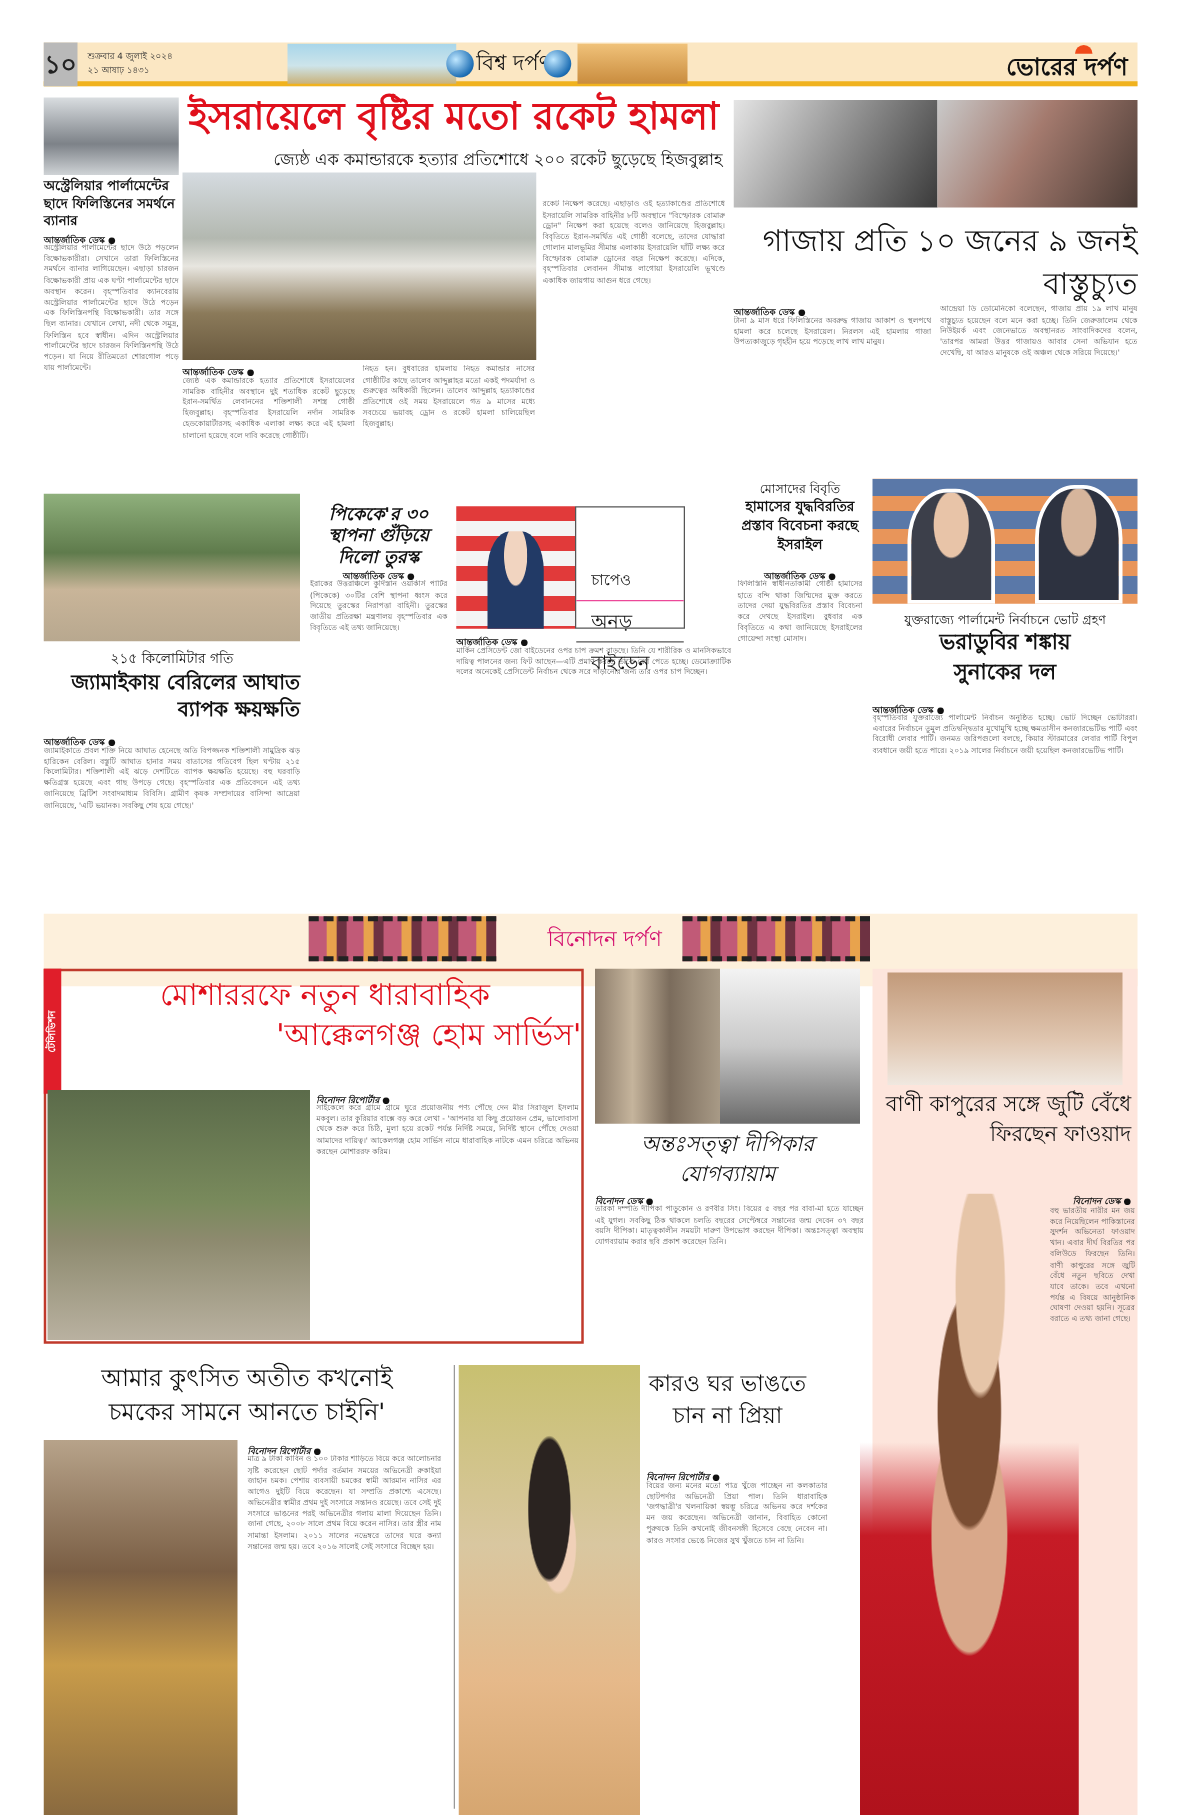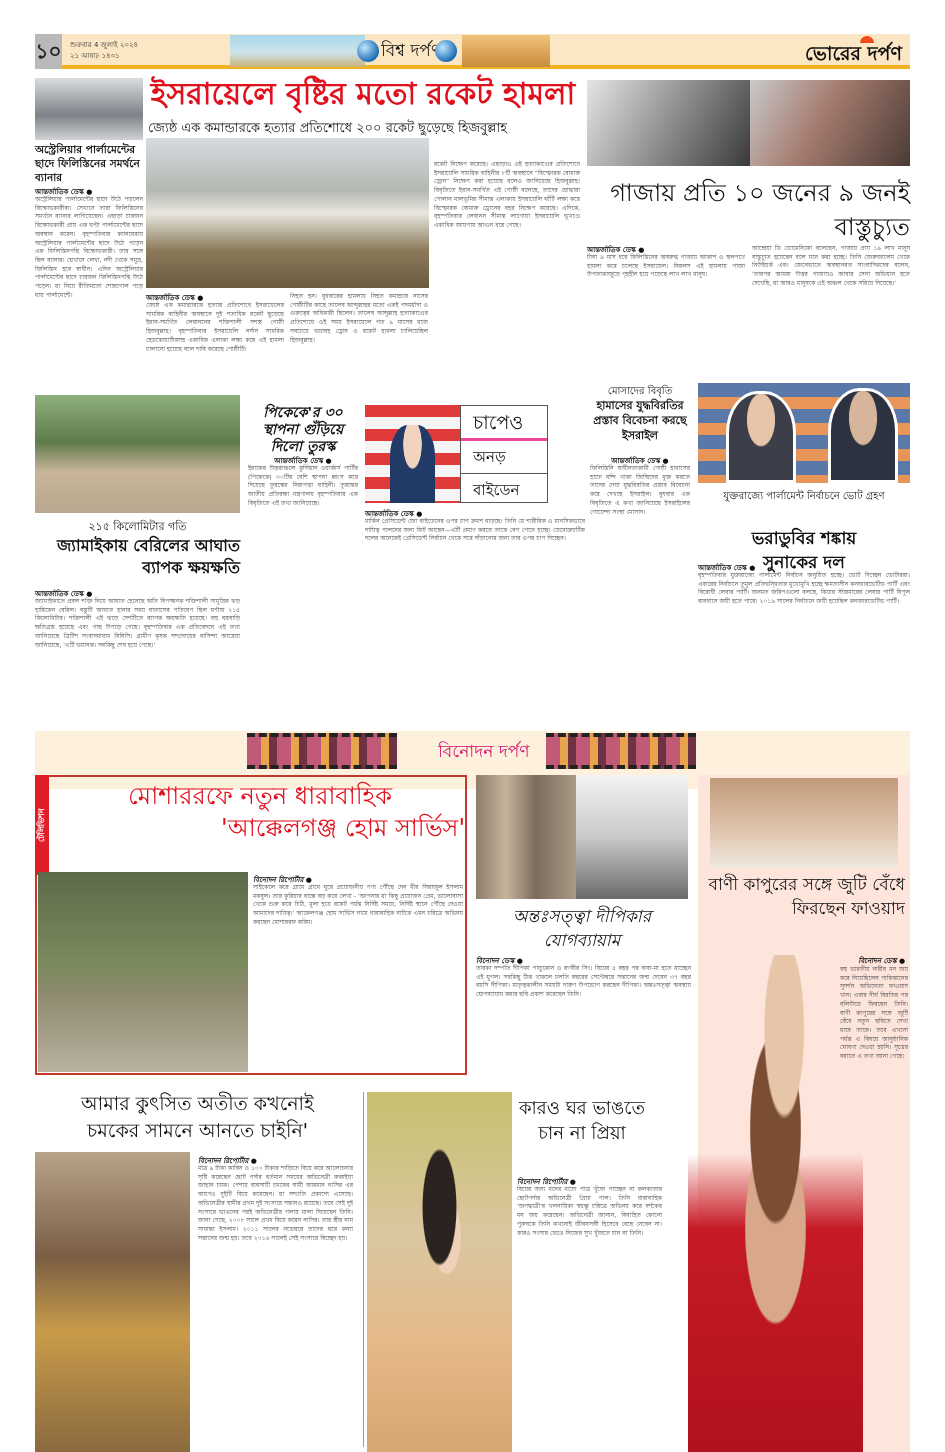--- a/index.html
+++ b/index.html
@@ -44,21 +44,21 @@
   <div class="abs logo-sun"></div>
   <div class="abs logo">ভোরের দর্পণ</div>
 </div>
 
 <div class="abs img" style="left:35px;top:78px;width:108px;height:62px;background:linear-gradient(180deg,#d9dde0,#7d8288 60%,#cfd3d6);"></div>
 <div class="abs hl" style="left:35px;top:142px;width:110px;font-size:10.5px;line-height:14px;font-weight:bold;">অস্ট্রেলিয়ার পার্লামেন্টের ছাদে ফিলিস্তিনের সমর্থনে ব্যানার</div>
 <div class="abs desk" style="left:35px;top:186px;">আন্তর্জাতিক ডেস্ক ●</div>
 <div class="abs body-text" style="left:35px;top:195px;width:108px;height:190px;">অস্ট্রেলিয়ার পার্লামেন্টের ছাদে উঠে পড়লেন বিক্ষোভকারীরা। সেখানে তারা ফিলিস্তিনের সমর্থনে ব্যানার লাগিয়েছেন। এছাড়া চারজন বিক্ষোভকারী প্রায় এক ঘণ্টা পার্লামেন্টের ছাদে অবস্থান করেন। বৃহস্পতিবার ক্যানবেরায় অস্ট্রেলিয়ার পার্লামেন্টের ছাদে উঠে পড়েন এক ফিলিস্তিনপন্থি বিক্ষোভকারী। তার সঙ্গে ছিল ব্যানার। যেখানে লেখা, নদী থেকে সমুদ্র, ফিলিস্তিন হবে স্বাধীন। এদিন অস্ট্রেলিয়ার পার্লামেন্টের ছাদে চারজন ফিলিস্তিনপন্থি উঠে পড়েন। যা নিয়ে রীতিমতো শোরগোল পড়ে যায় পার্লামেন্টে।</div>
 
 <div class="abs headline-red" style="left:148px;top:76px;width:430px;font-size:30px;line-height:36px;text-align:center;">ইসরায়েলে বৃষ্টির মতো রকেট হামলা</div>
-<div class="abs hl" style="left:148px;top:118px;width:430px;font-size:13px;text-align:left;">জ্যেষ্ঠ এক কমান্ডারকে হত্যার প্রতিশোধে ২০০ রকেট ছুড়েছে হিজবুল্লাহ</div>
+<div class="abs hl" style="left:148px;top:118px;width:430px;font-size:13px;text-align:right;">জ্যেষ্ঠ এক কমান্ডারকে হত্যার প্রতিশোধে ২০০ রকেট ছুড়েছে হিজবুল্লাহ</div>
 <div class="abs img" style="left:146px;top:138px;width:283px;height:150px;background:linear-gradient(180deg,#d5dbe0 0%,#b3b8b0 35%,#e8e6e0 50%,#8b7a5a 75%,#6a5a3f 100%);"></div>
 <div class="abs desk" style="left:146px;top:292px;">আন্তর্জাতিক ডেস্ক ●</div>
 <div class="abs body-text" style="left:146px;top:301px;width:138px;height:88px;">জ্যেষ্ঠ এক কমান্ডারকে হত্যার প্রতিশোধে ইসরায়েলের সামরিক বাহিনীর অবস্থানে দুই শতাধিক রকেট ছুড়েছে ইরান-সমর্থিত লেবাননের শক্তিশালী সশস্ত্র গোষ্ঠী হিজবুল্লাহ। বৃহস্পতিবার ইসরায়েলি নর্দান সামরিক হেডকোয়ার্টারসহ একাধিক এলাকা লক্ষ্য করে এই হামলা চালানো হয়েছে বলে দাবি করেছে গোষ্ঠীটি।</div>
 <div class="abs body-text" style="left:290px;top:292px;width:138px;height:97px;">নিহত হন। বুধবারের হামলায় নিহত কমান্ডার নাসের গোষ্ঠীটির কাছে তালেব আব্দুল্লাহর মতো একই পদমর্যাদা ও গুরুত্বের অধিকারী ছিলেন। তালেব আব্দুল্লাহ হত্যাকাণ্ডের প্রতিশোধে ওই সময় ইসরায়েলে গত ৯ মাসের মধ্যে সবচেয়ে ভয়াবহ ড্রোন ও রকেট হামলা চালিয়েছিল হিজবুল্লাহ।</div>
 <div class="abs body-text" style="left:434px;top:160px;width:146px;height:230px;">রকেট নিক্ষেপ করেছে। এছাড়াও ওই হত্যাকাণ্ডের প্রতিশোধে ইসরায়েলি সামরিক বাহিনীর ৮টি অবস্থানে "বিস্ফোরক বোমারু ড্রোন" নিক্ষেপ করা হয়েছে বলেও জানিয়েছে হিজবুল্লাহ। বিবৃতিতে ইরান-সমর্থিত এই গোষ্ঠী বলেছে, তাদের যোদ্ধারা গোলান মালভূমির সীমান্ত এলাকায় ইসরায়েলি ঘাঁটি লক্ষ্য করে বিস্ফোরক বোমারু ড্রোনের বহর নিক্ষেপ করেছে। এদিকে, বৃহস্পতিবার লেবানন সীমান্ত লাগোয়া ইসরায়েলি ভূখণ্ডে একাধিক জায়গায় আগুন ধরে গেছে।</div>
 
 <div class="abs img" style="left:587px;top:80px;width:163px;height:86px;background:linear-gradient(120deg,#e5e5e5,#8f8f8f 50%,#3a3a3a);"></div>
 <div class="abs img" style="left:750px;top:80px;width:160px;height:86px;background:linear-gradient(120deg,#c9c9c9,#a47a6e 45%,#4a3b35);"></div>
 <div class="abs hl" style="left:590px;top:176px;width:320px;font-size:24px;line-height:34px;text-align:right;">গাজায় প্রতি ১০ জনের ৯ জনই বাস্তুচ্যুত</div>
 <div class="abs desk" style="left:587px;top:244px;">আন্তর্জাতিক ডেস্ক ●</div>
@@ -72,38 +72,38 @@
 <div class="abs body-text" style="left:35px;top:597px;width:205px;height:125px;">জ্যামাইকাতে প্রবল শক্তি নিয়ে আঘাত হেনেছে অতি বিপজ্জনক শক্তিশালী সামুদ্রিক ঝড় হারিকেন বেরিল। বস্তুটি আঘাত হানার সময় বাতাসের গতিবেগ ছিল ঘণ্টায় ২১৫ কিলোমিটার। শক্তিশালী এই ঝড়ে দেশটিতে ব্যাপক ক্ষয়ক্ষতি হয়েছে। বহু ঘরবাড়ি ক্ষতিগ্রস্ত হয়েছে এবং গাছ উপড়ে গেছে। বৃহস্পতিবার এক প্রতিবেদনে এই তথ্য জানিয়েছে ব্রিটিশ সংবাদমাধ্যম বিবিসি। গ্রামীণ কৃষক সম্প্রদায়ের বাসিন্দা আদ্রেয়া জানিয়েছে, 'এটি ভয়ানক। সবকিছু শেষ হয়ে গেছে।'</div>
 
 <div class="abs hl" style="left:248px;top:404px;width:110px;font-size:14px;line-height:17px;text-align:center;font-style:italic;font-weight:bold;">পিকেকে'র ৩০ স্থাপনা গুঁড়িয়ে দিলো তুরস্ক</div>
 <div class="abs desk" style="left:248px;top:455px;width:110px;text-align:center;">আন্তর্জাতিক ডেস্ক ●</div>
 <div class="abs body-text" style="left:248px;top:464px;width:110px;height:256px;">ইরাকের উত্তরাঞ্চলে কুর্দিস্তান ওয়ার্কার্স পার্টির (পিকেকে) ৩০টির বেশি স্থাপনা ধ্বংস করে দিয়েছে তুরস্কের নিরাপত্তা বাহিনী। তুরস্কের জাতীয় প্রতিরক্ষা মন্ত্রণালয় বৃহস্পতিবার এক বিবৃতিতে এই তথ্য জানিয়েছে।</div>
 
 <div class="abs" style="left:365px;top:405px;width:95px;height:98px;background:repeating-linear-gradient(180deg,#e13a3a 0 12px,#f4f4f4 12px 24px);">
   <div class="abs" style="left:25px;top:20px;width:45px;height:78px;background:radial-gradient(ellipse at 50% 25%,#f1d4c0 0 28%,#223a66 30%);border-radius:40% 40% 0 0;"></div>
 </div>
 <div class="abs" style="left:460px;top:405px;width:88px;height:98px;border:1px solid #555;">
-  <div class="hl" style="font-size:19px;line-height:32px;padding-left:12px;border-bottom:3px solid #ec4899;">চাপেও</div>
+  <div class="hl" style="font-size:12px;line-height:32px;padding-left:12px;border-bottom:1px solid #ec4899;margin-top:42px;">চাপেও</div>
   <div class="hl" style="font-size:15px;line-height:32px;padding-left:12px;border-bottom:1px solid #555;">অনড়</div>
   <div class="hl" style="font-size:15px;line-height:32px;padding-left:12px;">বাইডেন</div>
 </div>
 <div class="abs desk" style="left:365px;top:508px;">আন্তর্জাতিক ডেস্ক ●</div>
 <div class="abs body-text" style="left:365px;top:517px;width:220px;height:203px;">মার্কিন প্রেসিডেন্ট জো বাইডেনের ওপর চাপ ক্রমশ বাড়ছে। তিনি যে শারীরিক ও মানসিকভাবে দায়িত্ব পালনের জন্য ফিট আছেন—এটি প্রমাণ করতে তাকে বেগ পেতে হচ্ছে। ডেমোক্র্যাটিক দলের অনেকেই প্রেসিডেন্ট নির্বাচন থেকে সরে দাঁড়ানোর জন্য তার ওপর চাপ দিচ্ছেন।</div>
 
 <div class="abs hl" style="left:590px;top:383px;width:100px;font-size:10px;text-align:center;">মোসাদের বিবৃতি</div>
 <div class="abs hl" style="left:590px;top:398px;width:100px;font-size:11px;line-height:15px;text-align:center;font-weight:bold;">হামাসের যুদ্ধবিরতির প্রস্তাব বিবেচনা করছে ইসরাইল</div>
 <div class="abs desk" style="left:590px;top:455px;width:100px;text-align:center;">আন্তর্জাতিক ডেস্ক ●</div>
 <div class="abs body-text" style="left:590px;top:464px;width:100px;height:256px;">ফিলিস্তিনি স্বাধীনতাকামী গোষ্ঠী হামাসের হাতে বন্দি থাকা জিম্মিদের মুক্ত করতে তাদের দেয়া যুদ্ধবিরতির প্রস্তাব বিবেচনা করে দেখছে ইসরাইল। বুধবার এক বিবৃতিতে এ কথা জানিয়েছে ইসরাইলের গোয়েন্দা সংস্থা মোসাদ।</div>
 
 <div class="abs" style="left:698px;top:383px;width:212px;height:100px;background:repeating-linear-gradient(180deg,#5a78a8 0 14px,#e8955a 14px 26px);">
   <div class="abs" style="left:28px;top:8px;width:70px;height:92px;background:radial-gradient(ellipse at 50% 30%,#e8c4a8 0 30%,#3c3f4a 32%);border-radius:45% 45% 0 0;border:3px solid #fff;"></div>
   <div class="abs" style="left:130px;top:5px;width:70px;height:95px;background:radial-gradient(ellipse at 50% 30%,#d6b59c 0 30%,#2d3240 32%);border-radius:45% 45% 0 0;border:3px solid #fff;"></div>
 </div>
 <div class="abs hl" style="left:698px;top:488px;width:212px;font-size:10px;text-align:center;">যুক্তরাজ্যে পার্লামেন্ট নির্বাচনে ভোট গ্রহণ</div>
-<div class="abs hl" style="left:698px;top:502px;width:212px;font-size:17px;line-height:24px;text-align:center;font-weight:bold;padding:0 25px;margin-top:24px;">ভরাডুবির শঙ্কায় সুনাকের দল</div>
+<div class="abs hl" style="left:698px;top:502px;width:212px;font-size:17px;line-height:24px;text-align:center;font-weight:bold;padding:0 25px;">ভরাডুবির শঙ্কায় সুনাকের দল</div>
 <div class="abs desk" style="left:698px;top:562px;">আন্তর্জাতিক ডেস্ক ●</div>
 <div class="abs body-text" style="left:698px;top:571px;width:212px;height:150px;">বৃহস্পতিবার যুক্তরাজ্যে পার্লামেন্ট নির্বাচন অনুষ্ঠিত হচ্ছে। ভোট দিচ্ছেন ভোটাররা। এবারের নির্বাচনে তুমুল প্রতিদ্বন্দ্বিতার মুখোমুখি হচ্ছে ক্ষমতাসীন কনজারভেটিভ পার্টি এবং বিরোধী লেবার পার্টি। জনমত জরিপগুলো বলছে, কিয়ার স্টারমারের লেবার পার্টি বিপুল ব্যবধানে জয়ী হতে পারে। ২০১৯ সালের নির্বাচনে জয়ী হয়েছিল কনজারভেটিভ পার্টি।</div>
 
 <div class="abs ent-banner">
   <div class="abs film" style="left:212px;width:150px;"></div>
   <div class="abs ent-title">বিনোদন দর্পণ</div>
   <div class="abs film" style="left:511px;width:150px;"></div>
 </div>
 
 <div class="abs tele-box"></div>

